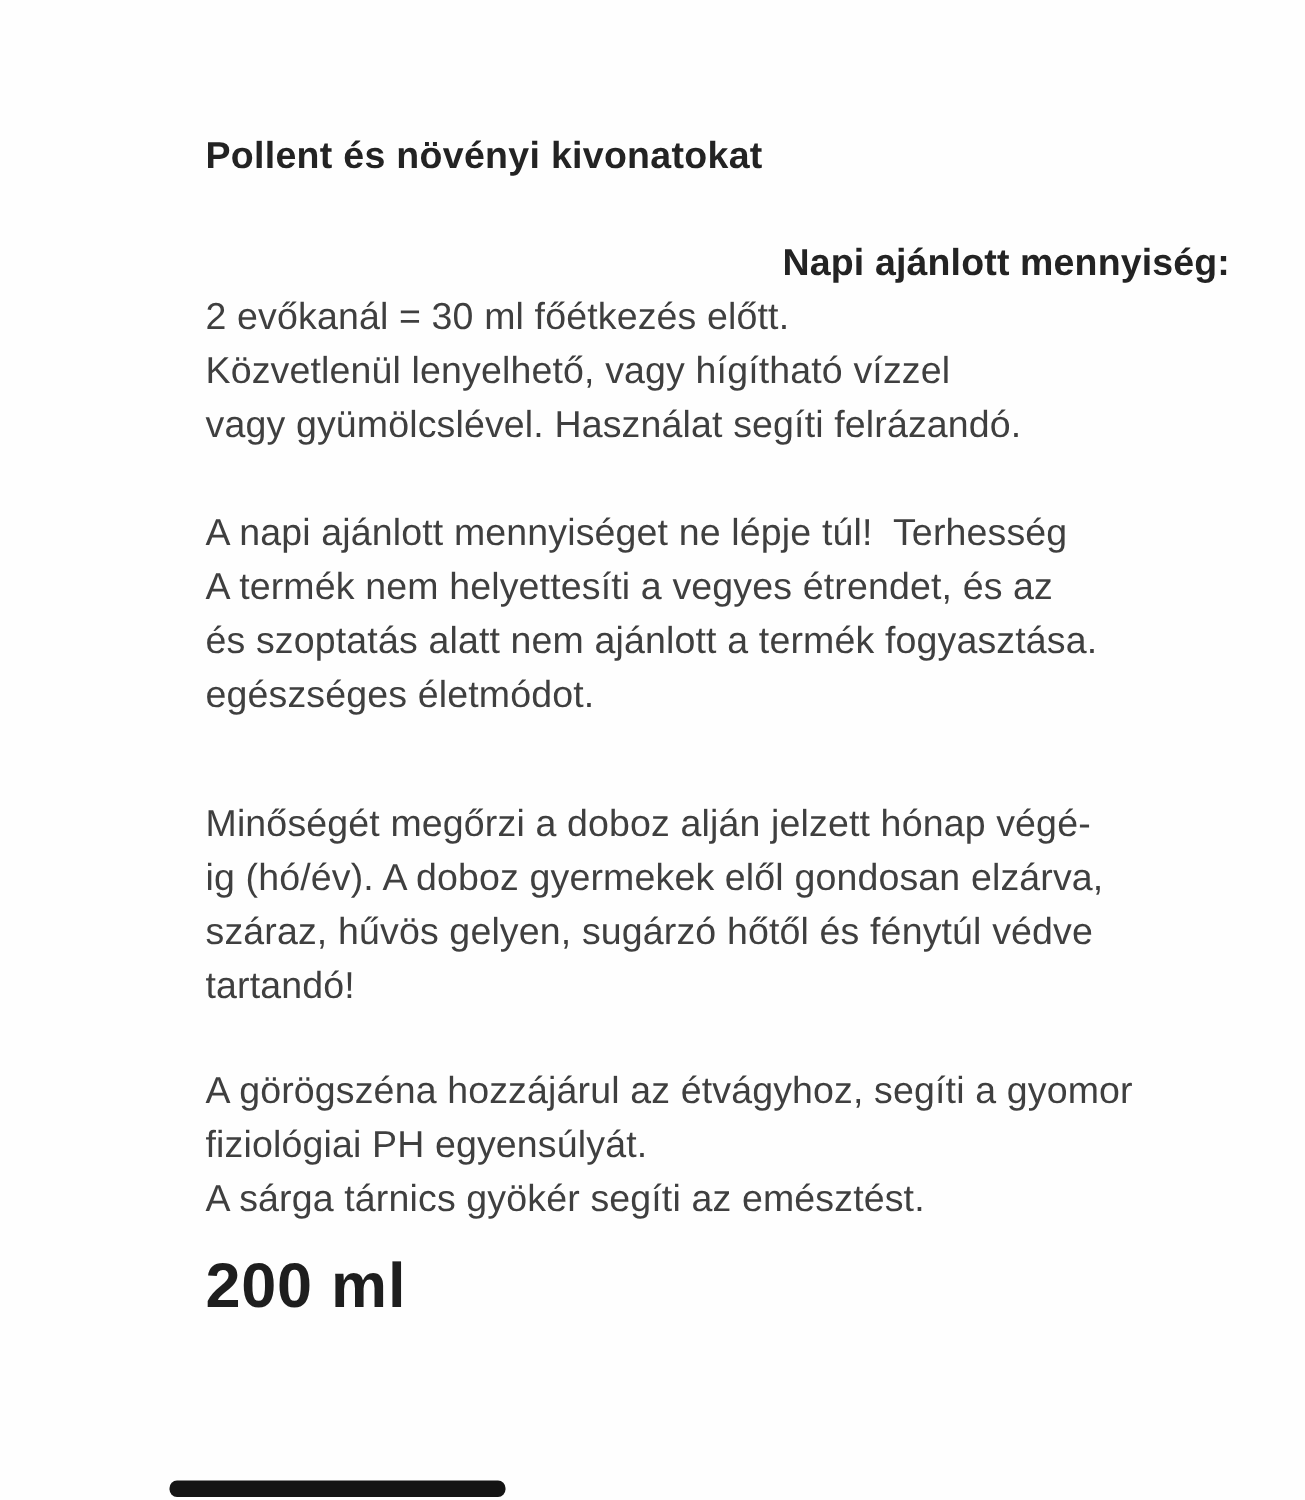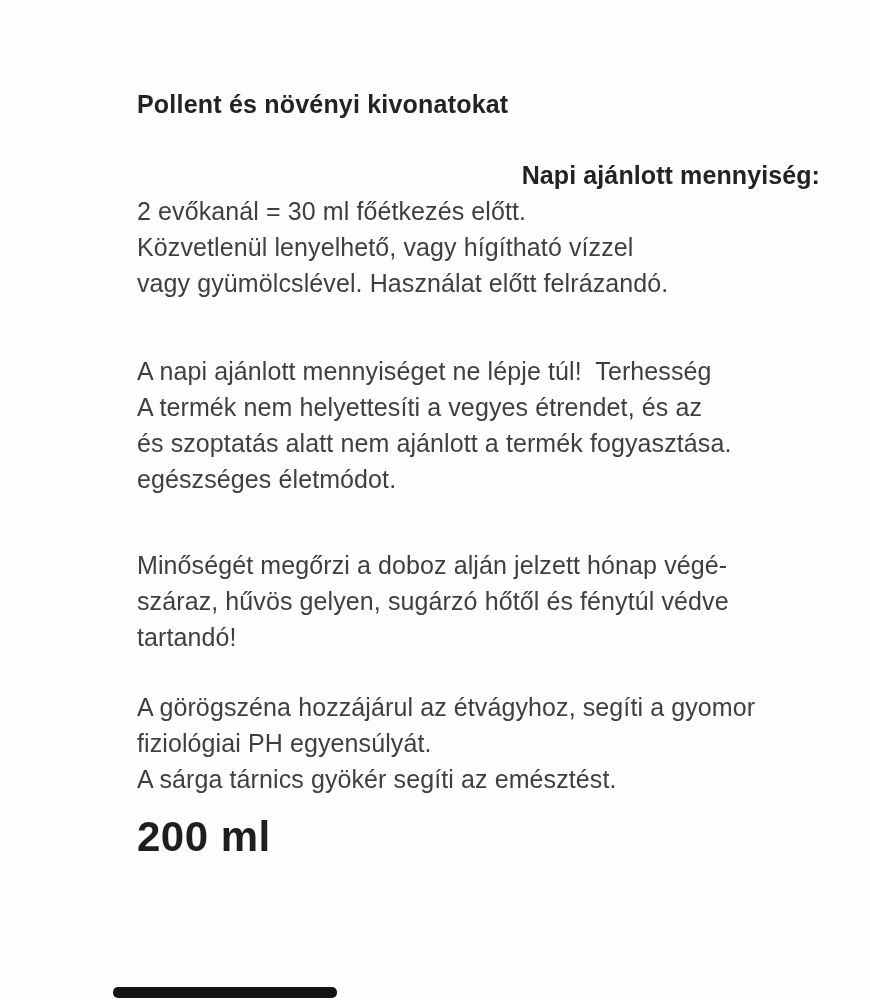--- a/index.html
+++ b/index.html
@@ -36,21 +36,21 @@
     color: #232323;
   }
   .text-block {
     font-size: 25px;
     line-height: 36px;
     font-weight: 400;
     color: #3f3f3f;
     letter-spacing: 0.1px;
   }
   .dosage-block   { margin-top: 34px; }
-  .warning-block  { margin-top: 52px; }
+  .warning-block  { margin-top: 36px; }
   .storage-block  { margin-top: 50px; }
   .benefits-block { margin-top: 34px; }
   .block-heading {
     font-weight: 700;
     color: #232323;
     text-align: right;
   }
   .volume {
     margin-top: 17px;
     font-size: 42px;
@@ -76,32 +76,33 @@
   <div class="content">
 
     <h1 class="product-title">
       <span class="line">Pollent és növényi kivonatokat</span>
     </h1>
 
     <div class="text-block dosage-block">
       <span class="line block-heading">Napi ajánlott mennyiség:</span>
       <span class="line">2 evőkanál = 30 ml főétkezés előtt.</span>
       <span class="line">Közvetlenül lenyelhető, vagy hígítható vízzel</span>
-      <span class="line">vagy gyümölcslével. Használat előtt felrázandó.</span>
+      <span class="line">vagy gyümölcslével. Használat segíti felrázandó.</span>
     </div>
 
     <div class="text-block warning-block">
       <span class="line">A napi ajánlott mennyiséget ne lépje túl!  Terhesség</span>
       <span class="line">A termék nem helyettesíti a vegyes étrendet, és az</span>
       <span class="line">és szoptatás alatt nem ajánlott a termék fogyasztása.</span>
       <span class="line">egészséges életmódot.</span>
     </div>
 
     <div class="text-block storage-block">
       <span class="line">Minőségét megőrzi a doboz alján jelzett hónap végé-</span>
+      <span class="line">ig (hó/év). A doboz gyermekek elől gondosan elzárva,</span>
       <span class="line">száraz, hűvös gelyen, sugárzó hőtől és fénytúl védve</span>
       <span class="line">tartandó!</span>
     </div>
 
     <div class="text-block benefits-block">
       <span class="line">A görögszéna hozzájárul az étvágyhoz, segíti a gyomor</span>
       <span class="line">fiziológiai PH egyensúlyát.</span>
       <span class="line">A sárga tárnics gyökér segíti az emésztést.</span>
     </div>
 

